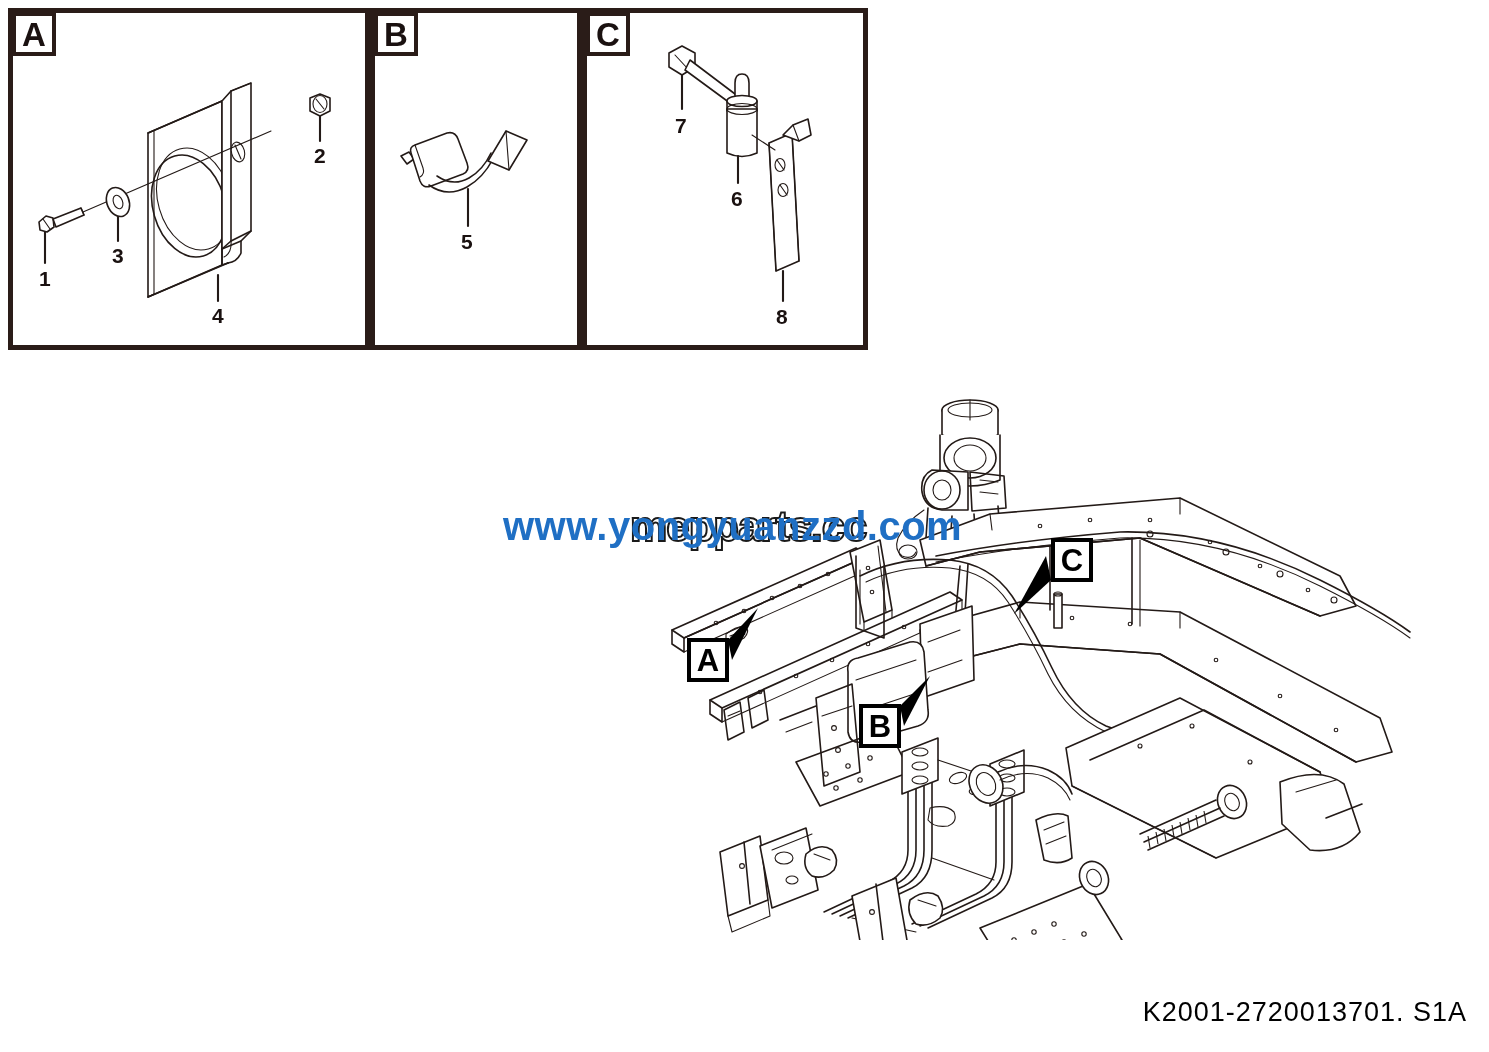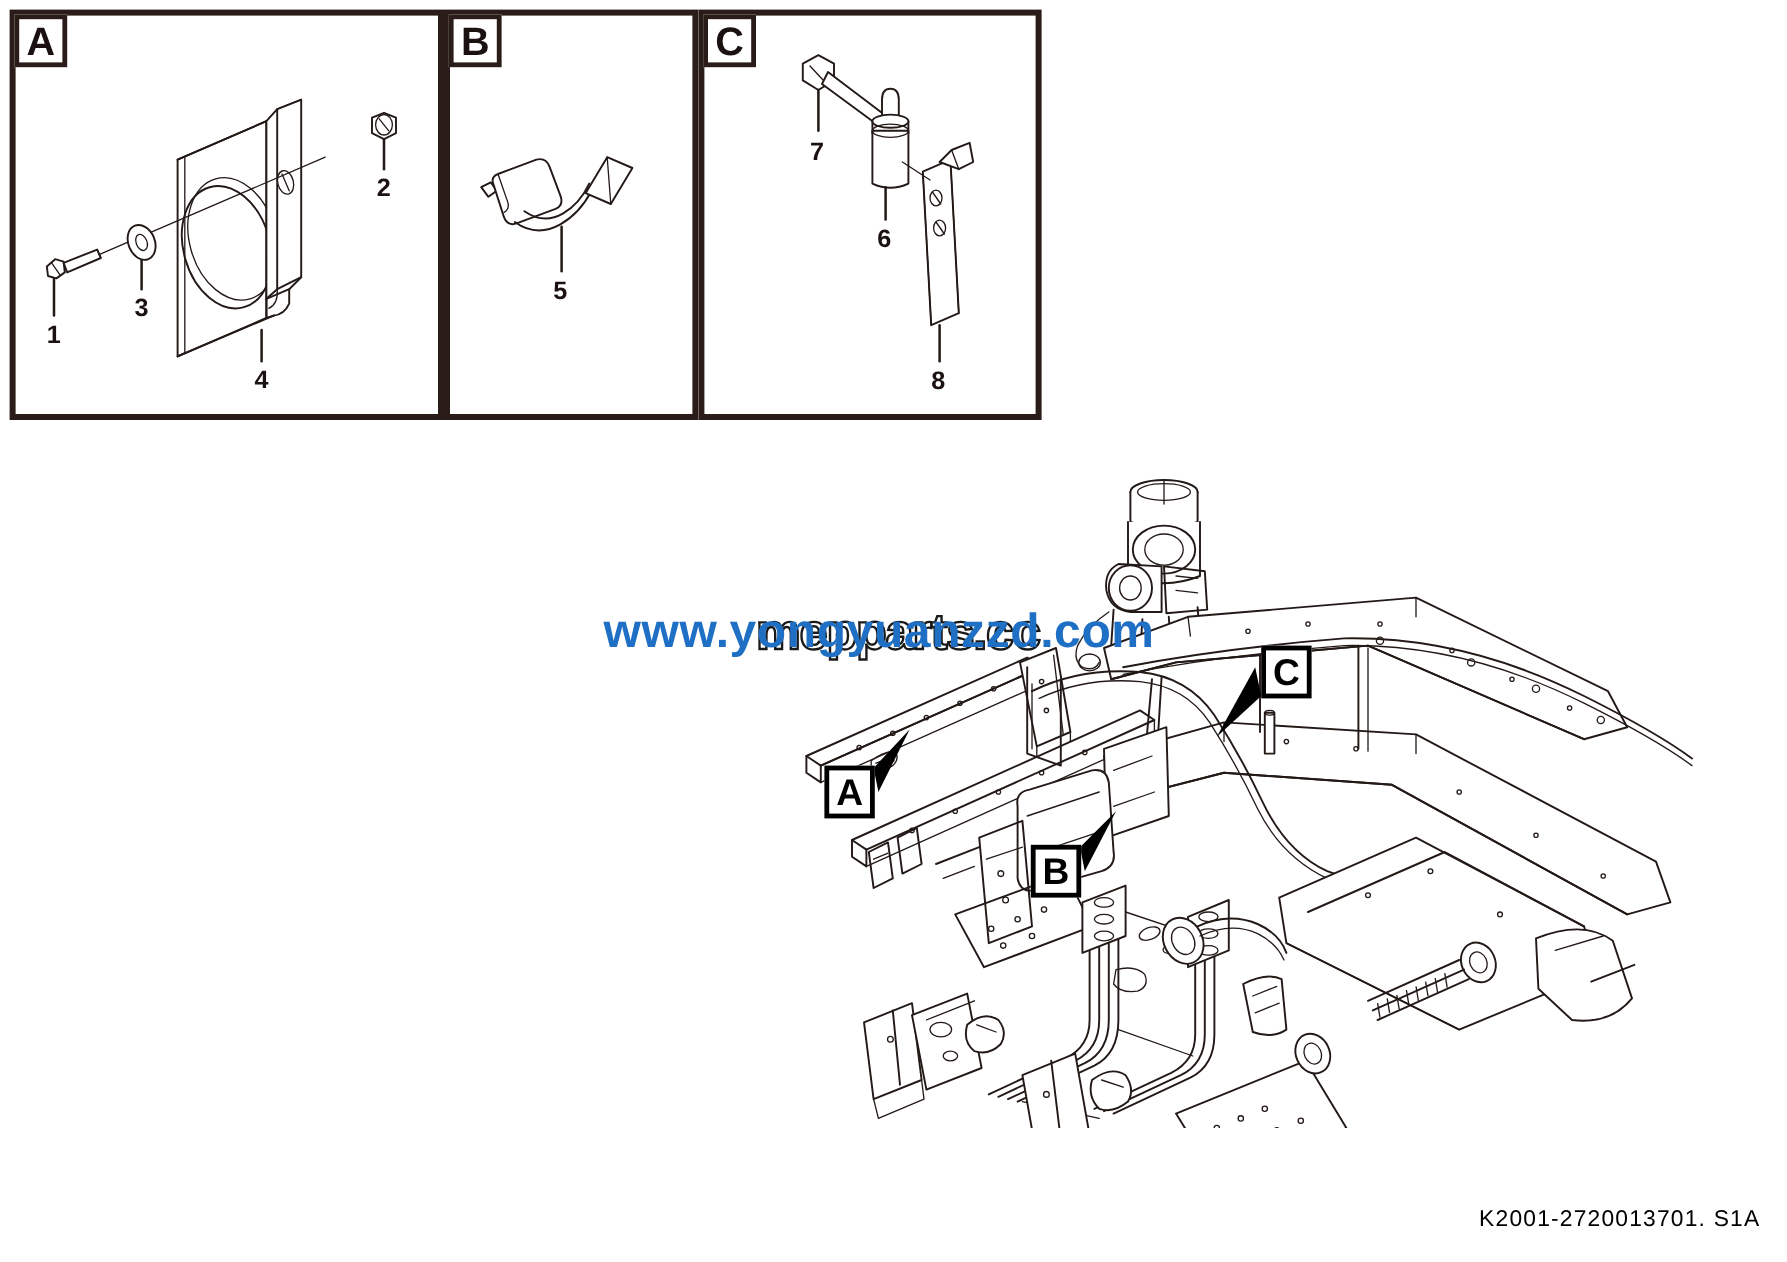--- a/index.html
+++ b/index.html
@@ -137,21 +137,21 @@
     letter-spacing: 0.5px;
     z-index: 8;
     font-family: "Liberation Sans", sans-serif;
   }
 
   
   .part-number {
     position: absolute;
     right: 22px;
     bottom: 24px;
-    font-size: 19px;
+    font-size: 27px;
     letter-spacing: 1px;
     color: #000000;
     white-space: nowrap;
     font-family: "Liberation Sans", sans-serif;
   }
 
   .ln  { fill: none; stroke: #231a17; stroke-width: 1.6; stroke-linecap: round; stroke-linejoin: round; }
   .ln-t{ fill: none; stroke: #231a17; stroke-width: 1.1; stroke-linecap: round; stroke-linejoin: round; }
   .ln-h{ fill: none; stroke: #231a17; stroke-width: 2.1; stroke-linecap: round; stroke-linejoin: round; }
   .fillw { fill: #ffffff; stroke: #231a17; stroke-width: 1.6; stroke-linejoin: round; stroke-linecap: round; }

